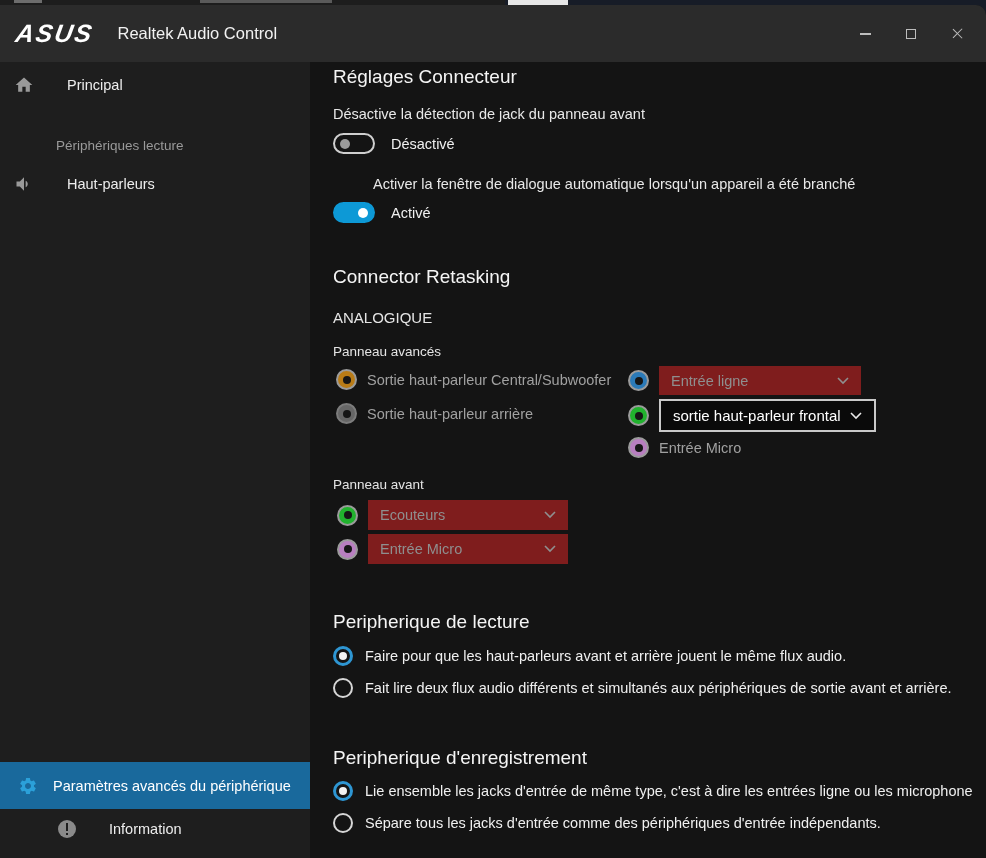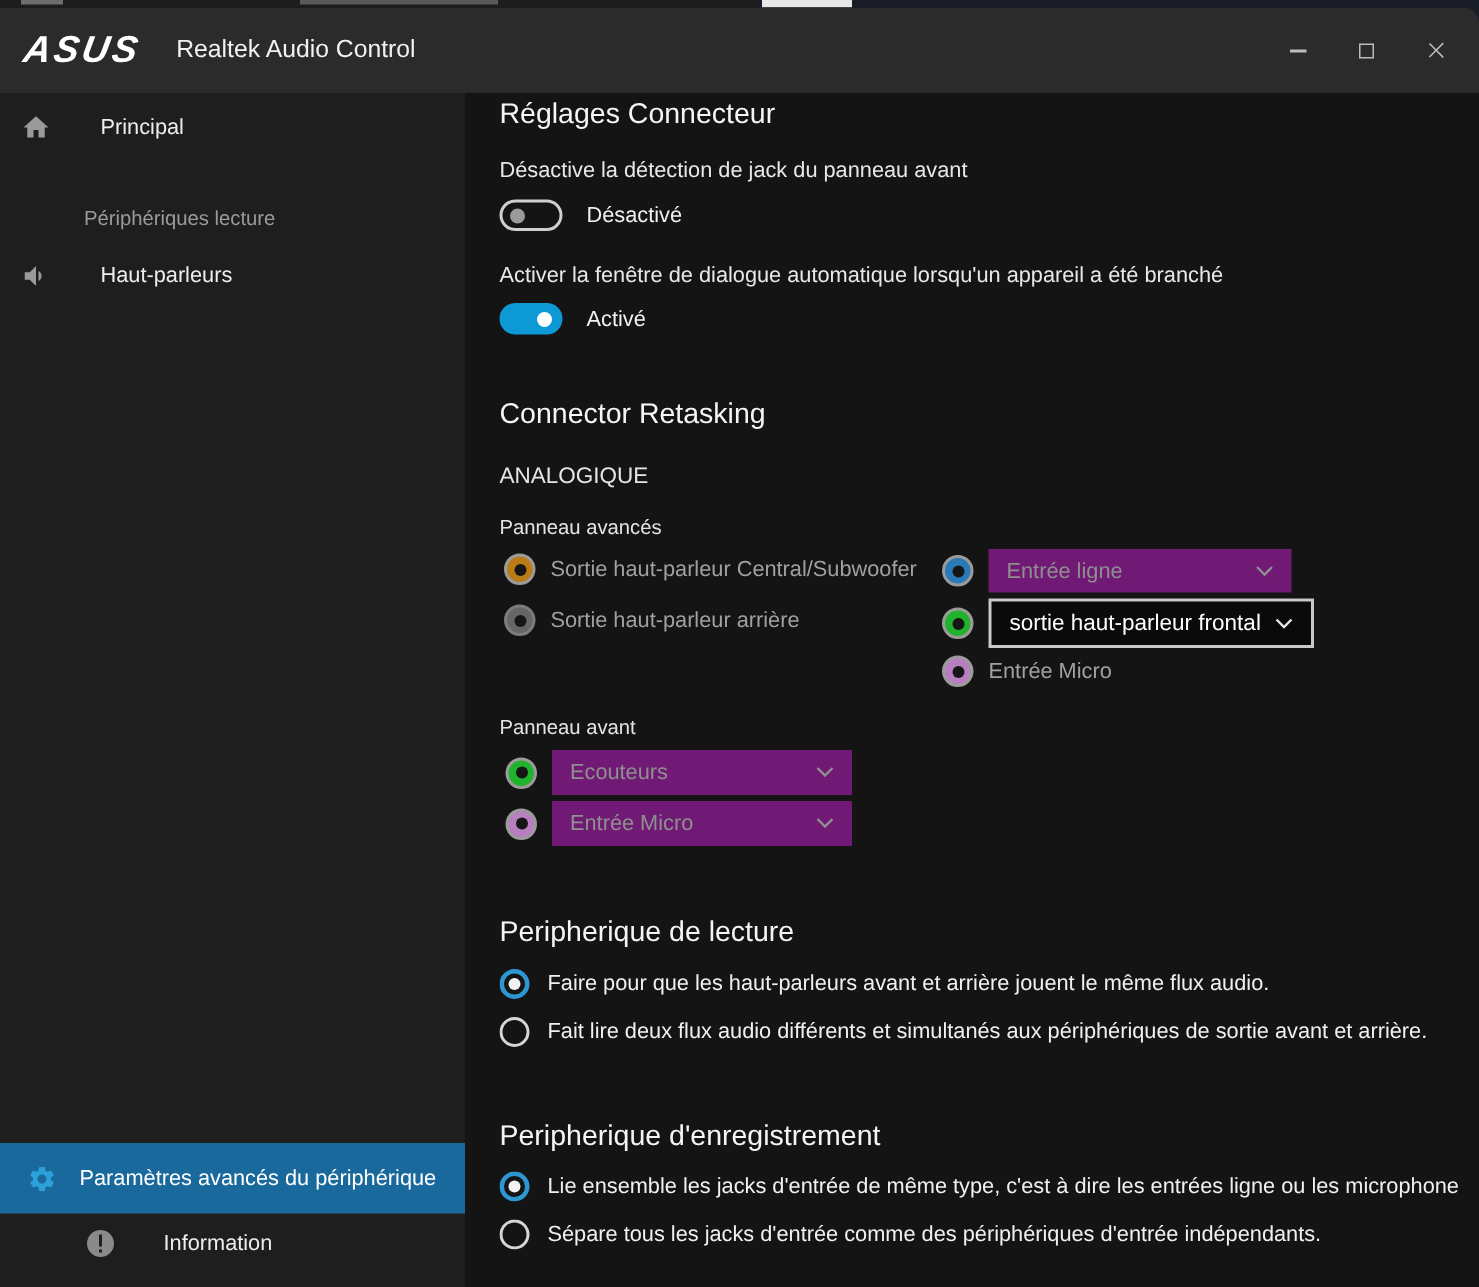--- a/index.html
+++ b/index.html
@@ -55,21 +55,21 @@
 
   
   .content { position:relative; flex:1; background:#141414; color:#eaeaea; }
   .h1 { position:absolute; left:23px; font-size:19px; font-weight:400; color:#f5f5f5; }
   .lbl { position:absolute; left:23px; font-size:14.5px; color:#e8e8e8; }
   .sub { position:absolute; left:23px; font-size:15px; color:#e5e5e5; }
   .panel-lbl { position:absolute; left:23px; font-size:13.5px; color:#e4e4e4; }
 
   #h-connector { top:4px; }
   #lbl-jack-detect { top:44px; }
-  #lbl-auto-popup { top:114px; }
+  #lbl-auto-popup { top:114px;margin-left:40px; }
   #h-retasking { top:204px; }
   #lbl-analog { top:247px; }
   #lbl-rear { top:282px; }
   #lbl-front { top:415px; }
   #h-playback { top:549px; }
   #h-recording { top:685px; }
 
   .toggle-row { position:absolute; left:23px; display:flex; align-items:center; gap:16px; }
   #toggle1 { top:71px; }
   #toggle2 { top:140px; }
@@ -93,21 +93,21 @@
 
   .jack { width:21px; height:21px; border-radius:50%; border:2px solid #9b9b9b;
           position:relative; flex:none; }
   .jack::after { content:""; position:absolute; left:50%; top:50%; transform:translate(-50%,-50%);
                  width:8px; height:8px; border-radius:50%; background:#161616; }
   .jack.dim { border-color:#7c7c7c; }
   .gray-lbl { font-size:14.5px; color:#a0a0a0; white-space:nowrap; }
 
   .dd { display:flex; align-items:center; justify-content:space-between;
         padding:0 12px; cursor:pointer; flex:none; }
-  .dd-disabled { background:#701a75; color:#8f8f8f; font-size:14.5px; width:202px; height:29px; }
+  .dd-disabled { background:#7f1d1d; color:#8f8f8f; font-size:14.5px; width:202px; height:29px; }
   .dd-front { width:200px; height:30px; }
   .dd-active { background:#0a0a0a; border:2px solid #c9c9c9; color:#ffffff;
                font-size:15px; width:217px; height:33px; }
   .chev { width:12px; height:8px; flex:none; }
 
   .radio-row { position:absolute; left:23px; right:0; display:flex; align-items:center;
                gap:12px; white-space:nowrap; overflow:hidden; }
   #opt-p1 { top:584px; } #opt-p2 { top:616px; }
   #opt-r1 { top:719px; } #opt-r2 { top:751px; }
   .radio { width:20px; height:20px; border-radius:50%; flex:none; cursor:pointer; position:relative; }

